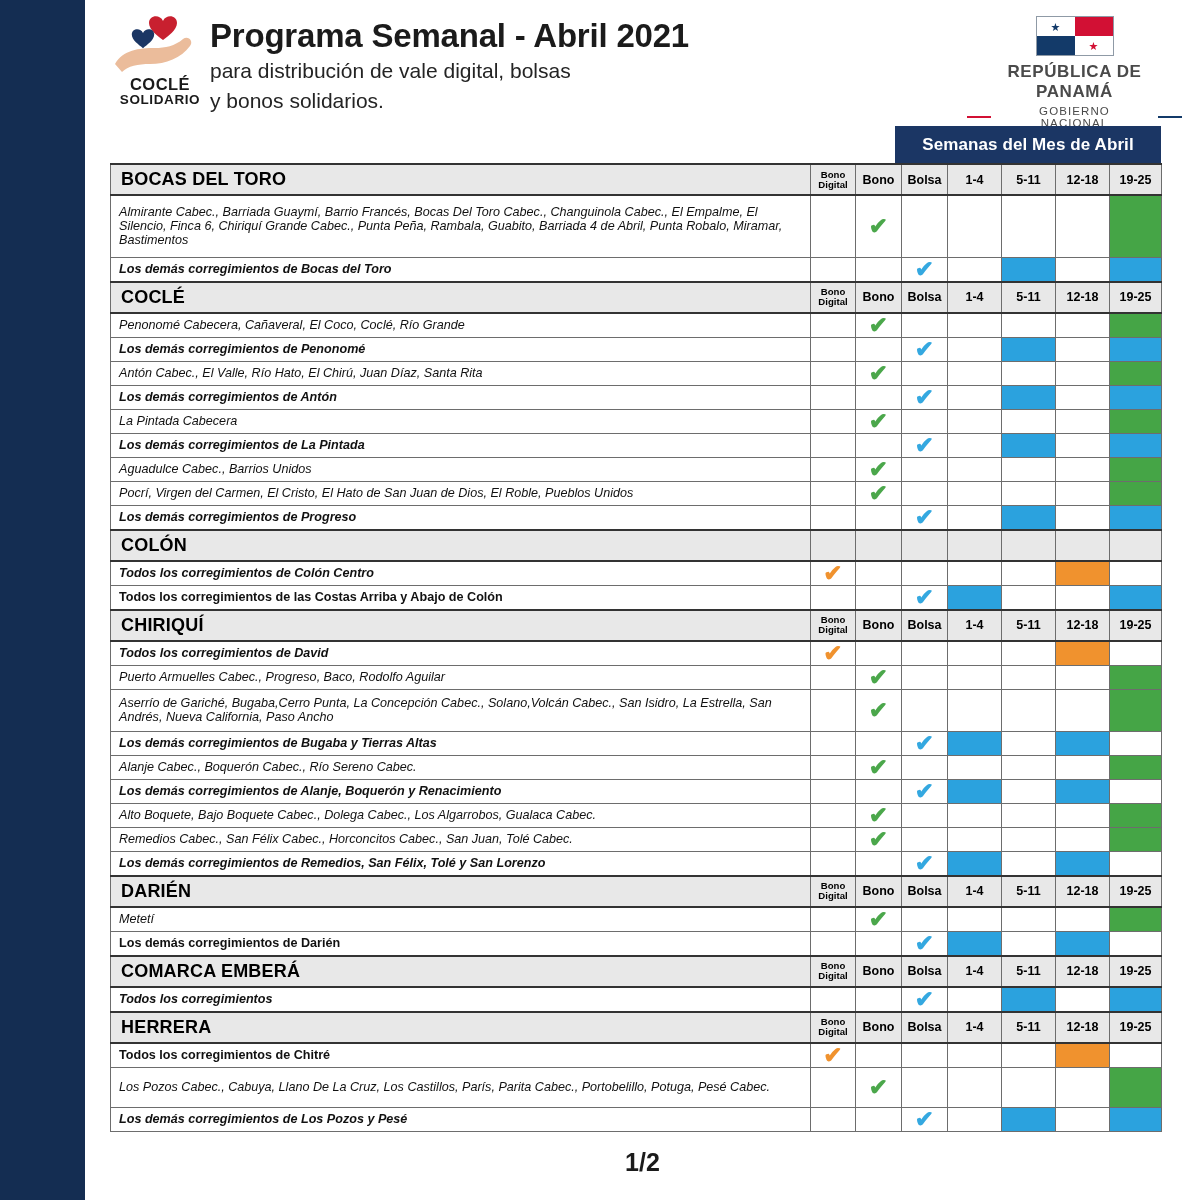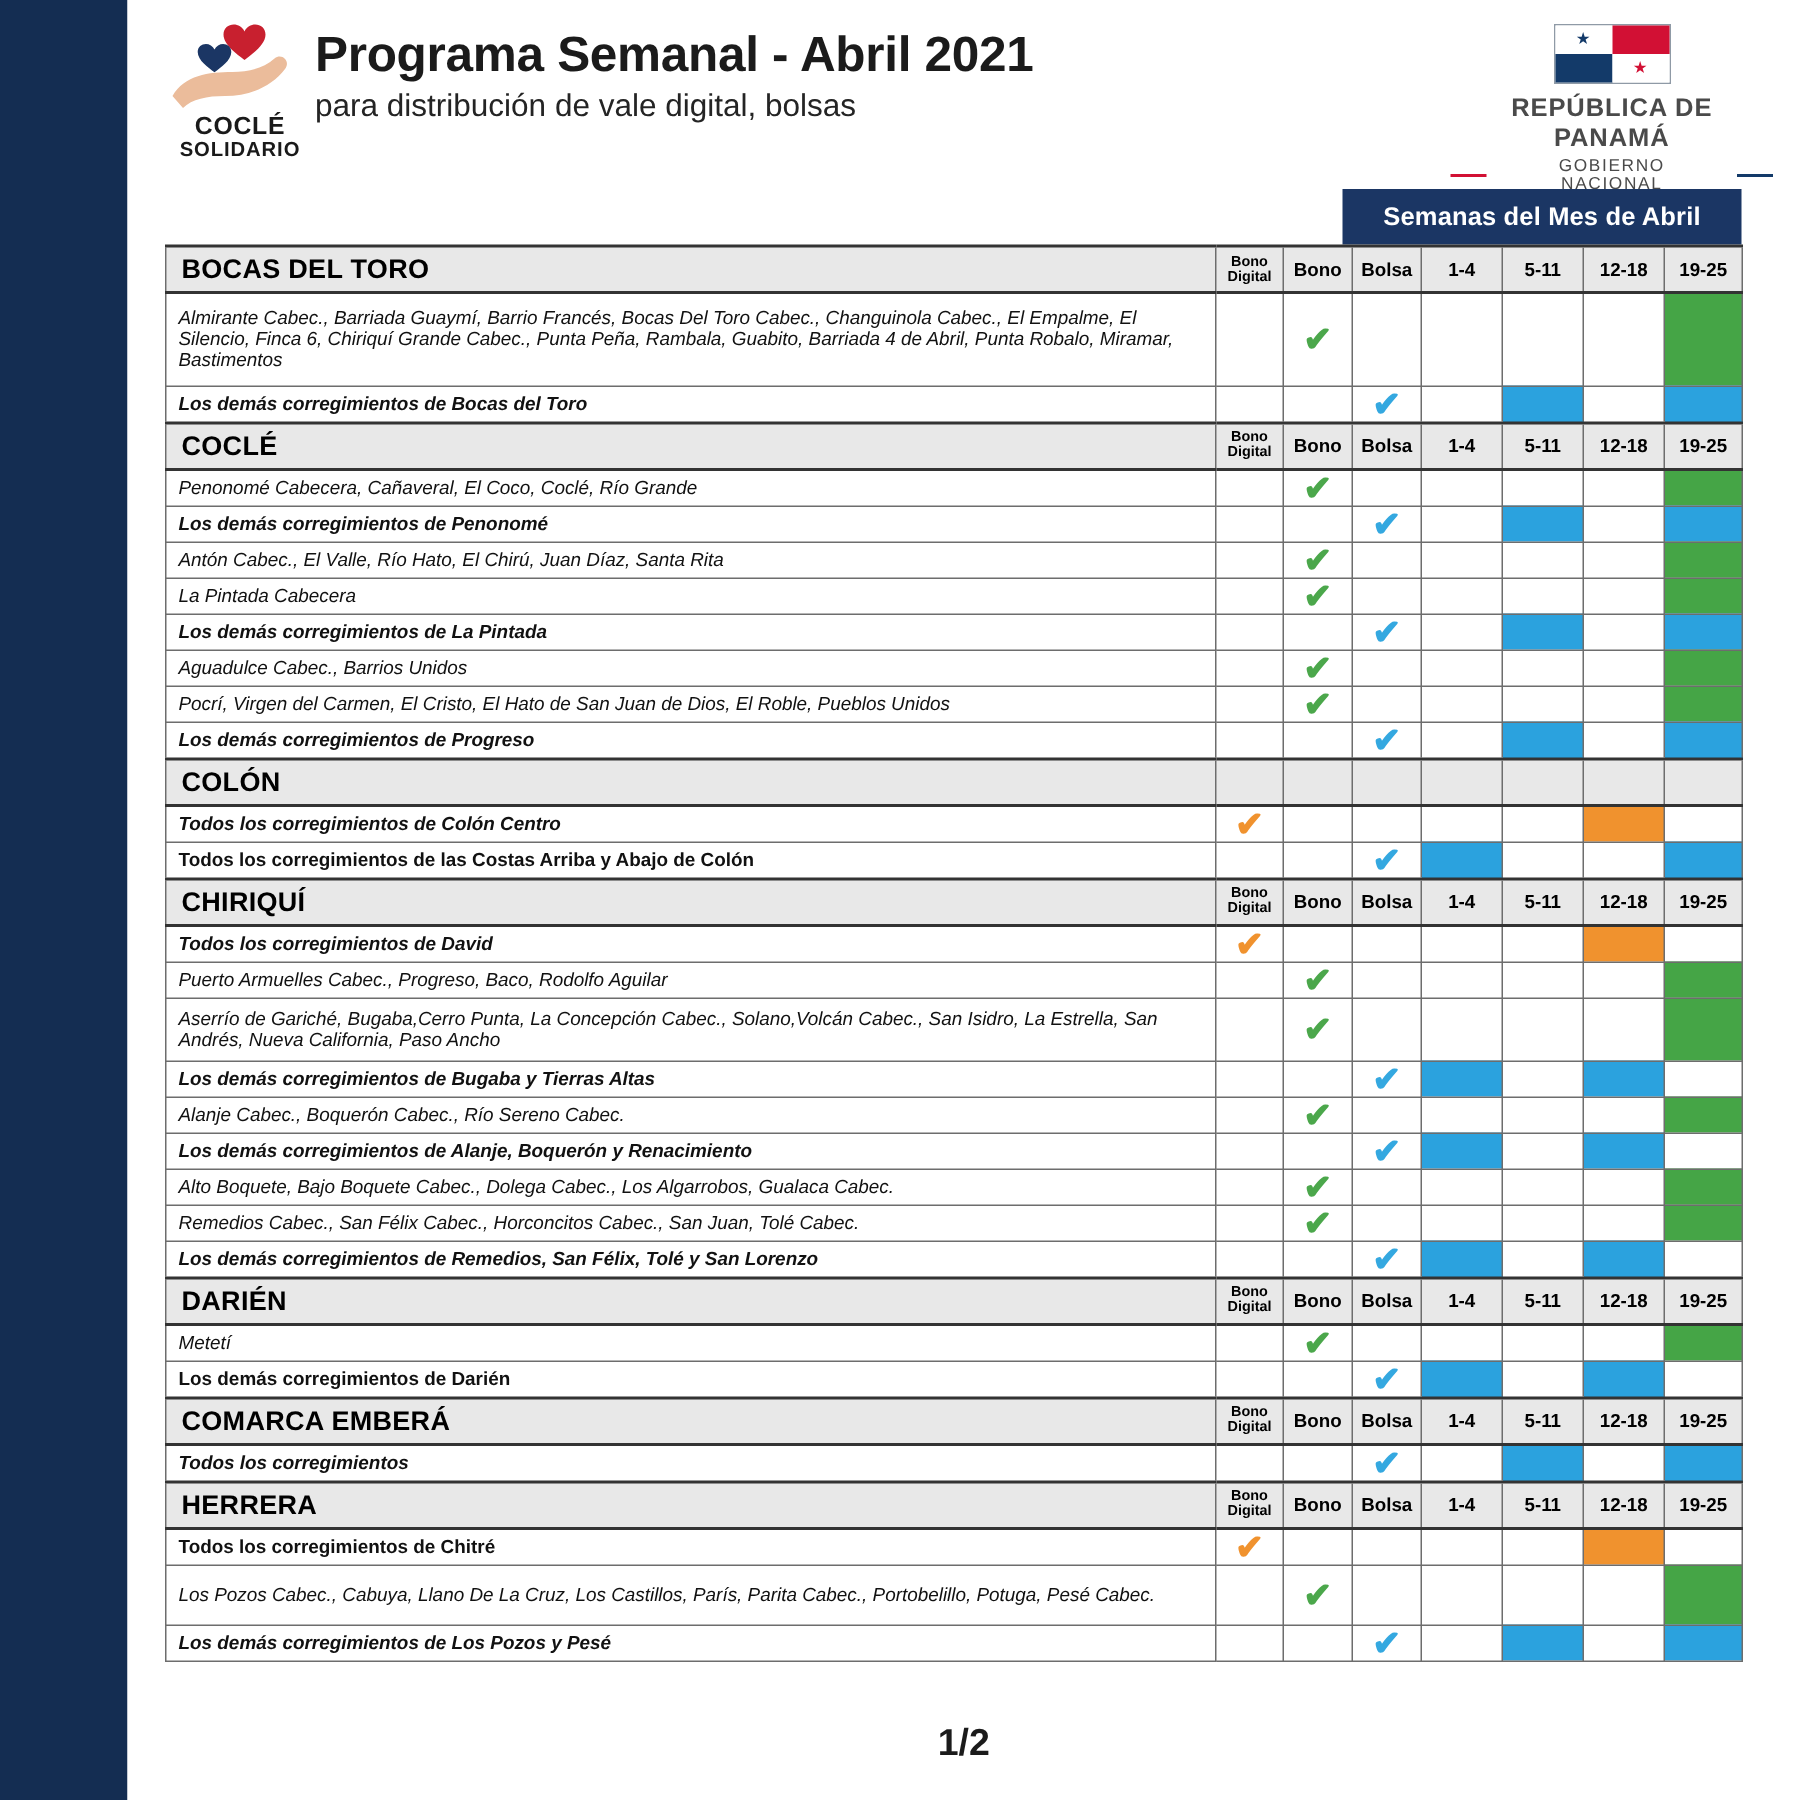--- a/index.html
+++ b/index.html
@@ -120,20 +120,21 @@
       </div>
       <div class="logo-words">
         <div class="l1">COCLÉ</div>
         <div class="l2">SOLIDARIO</div>
       </div>
     </div>
 
     <div class="title-block">
       <div class="title-main">Programa Semanal - Abril 2021</div>
       <div class="title-sub">para distribución de vale digital, bolsas</div>
+      <div class="title-sub">y bonos solidarios.</div>
     </div>
 
     <div class="gov-block">
       <div class="flag">
         <div class="fq-w">
             <span class="star blue">★</span>
           </div>
         <div class="fq-r"></div>
         <div class="fq-b"></div>
         <div class="fq-w">
@@ -232,20 +233,30 @@
         <tr class="normal" style="height: 23px;">
           <td class="label">Antón Cabec., El Valle, Río Hato, El Chirú, Juan Díaz, Santa Rita</td>
           <td class="mark"></td>
           <td class="mark"><span class="chk g">✔</span></td>
           <td class="mark"></td>
           <td class="mark"></td>
           <td class="mark"></td>
           <td class="mark"></td>
           <td class="mark cell-green"></td>
         </tr>
+        <tr class="bold" style="height: 23px;">
+          <td class="label">Los demás corregimientos de Antón</td>
+          <td class="mark"></td>
+          <td class="mark"></td>
+          <td class="mark"><span class="chk b">✔</span></td>
+          <td class="mark"></td>
+          <td class="mark cell-blue"></td>
+          <td class="mark"></td>
+          <td class="mark cell-blue"></td>
+        </tr>
         <tr class="normal" style="height: 23px;">
           <td class="label">La Pintada Cabecera</td>
           <td class="mark"></td>
           <td class="mark"><span class="chk g">✔</span></td>
           <td class="mark"></td>
           <td class="mark"></td>
           <td class="mark"></td>
           <td class="mark"></td>
           <td class="mark cell-green"></td>
         </tr>

